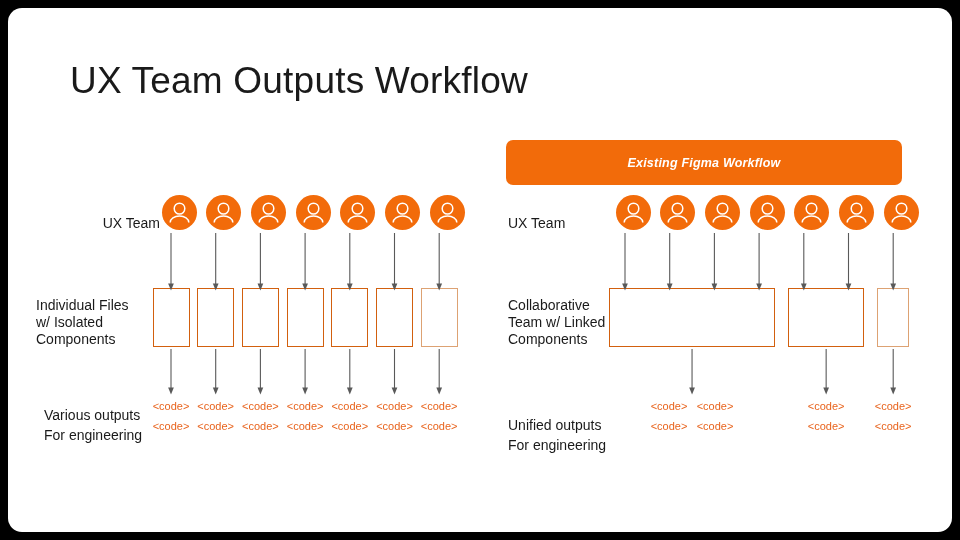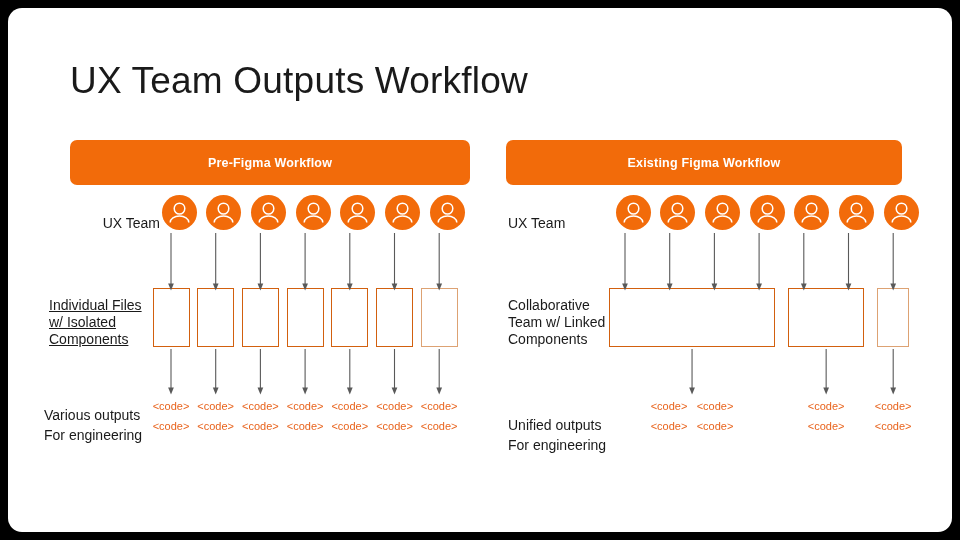--- a/index.html
+++ b/index.html
@@ -13,21 +13,21 @@
     font-size:37px;font-weight:400;color:#1a1a1a;letter-spacing:.2px;
     white-space:nowrap;
   }
   .panel-header{
     position:absolute;top:132px;height:45px;border-radius:7px;
     background:#F26B0A;color:#ffffff;
     display:flex;align-items:center;justify-content:center;
     font-size:12.5px;font-weight:bold;letter-spacing:.2px;
   }
   #header-left{left:62px;width:400px;}
-  #header-right{left:498px;width:396px;}
+  #header-right{left:498px;width:396px;font-style:italic;}
 
   .row-label{
     position:absolute;color:#1a1a1a;font-size:14px;line-height:17px;
     text-align:left;
   }
 
   .avatar{
     position:absolute;width:35px;height:35px;border-radius:50%;
     background:#F26B0A;
   }
@@ -45,27 +45,26 @@
   }
   #arrow-layer{position:absolute;left:0;top:0;width:944px;height:524px;pointer-events:none;}
 </style>
 </head>
 <body>
 
 <div id="slide">
 
   <div id="page-title">UX Team Outputs Workflow</div>
 
-  <div class="panel-header" id="header-left">Pre-Figma Workflow</div>
 
   <div class="panel-header" id="header-right">Existing Figma Workflow</div>
 
   <div class="row-label" style="left:62px;top:207px;width:90px;text-align:right;">UX Team</div>
 
-  <div class="row-label" style="left:41px;top:289px;width:115px;text-decoration:underline;">
+  <div class="row-label" style="left:28px;top:289px;width:115px;">
     <div>Individual Files</div>
     <div>w/ Isolated</div>
     <div>Components</div>
   </div>
 
   <div class="row-label" style="left:36px;top:399px;width:115px;">
     <div>Various outputs</div>
     <div style="margin-top:3px;">For engineering</div>
   </div>
 

